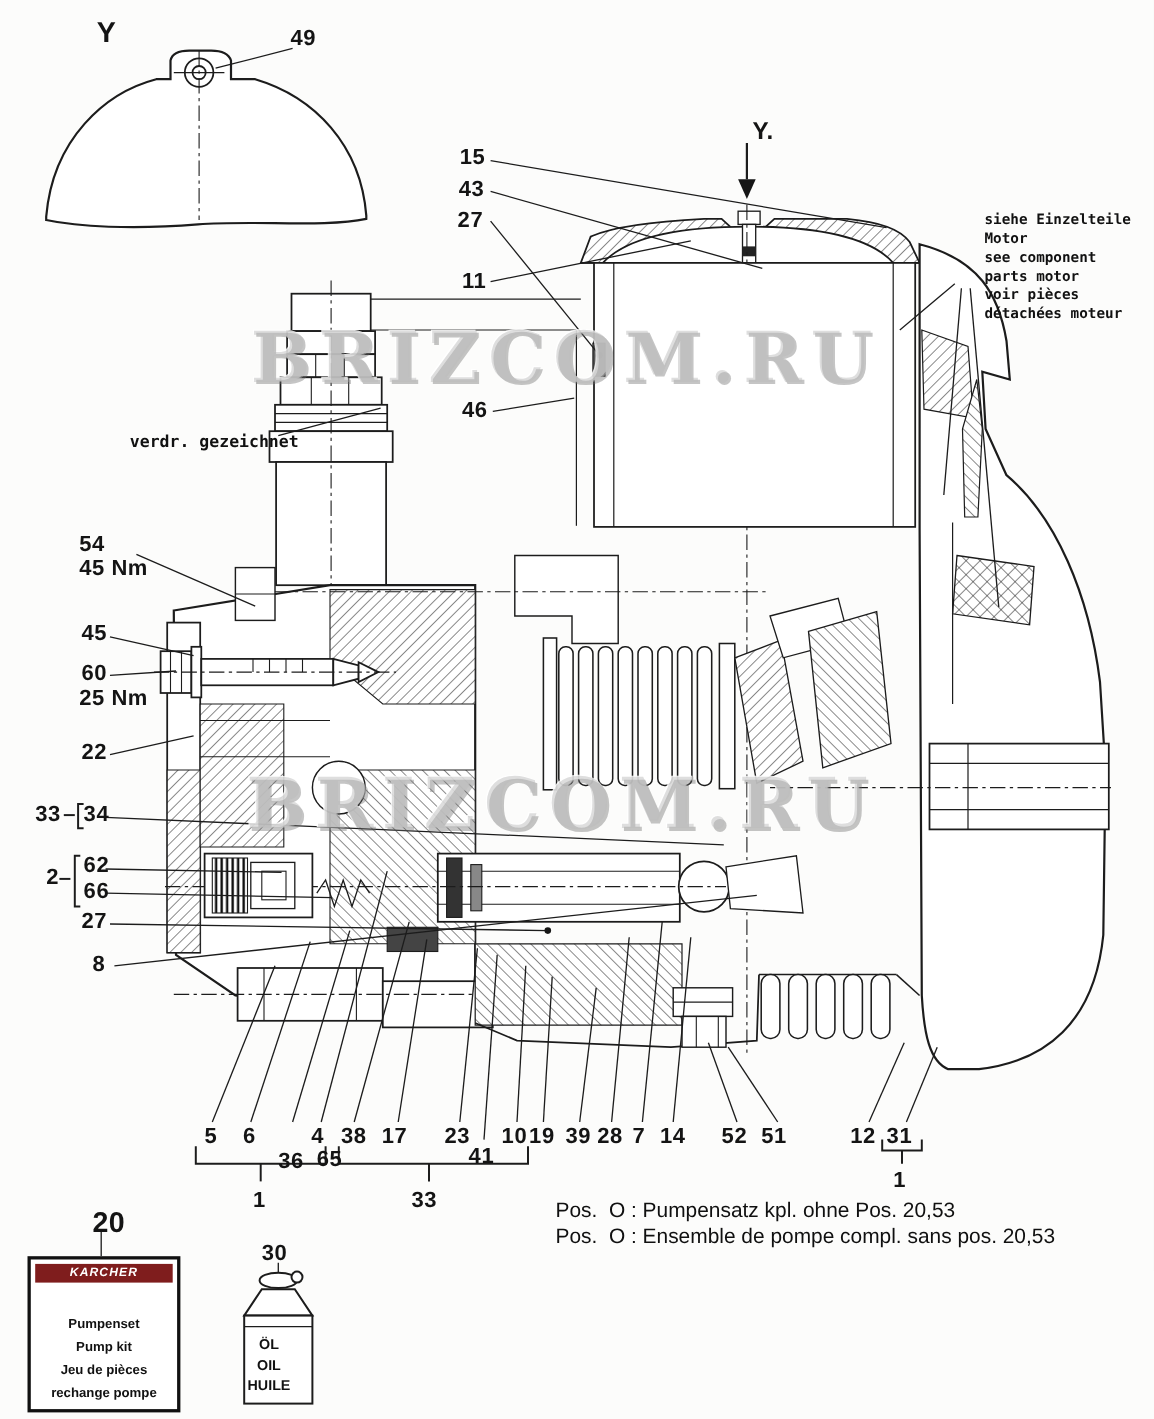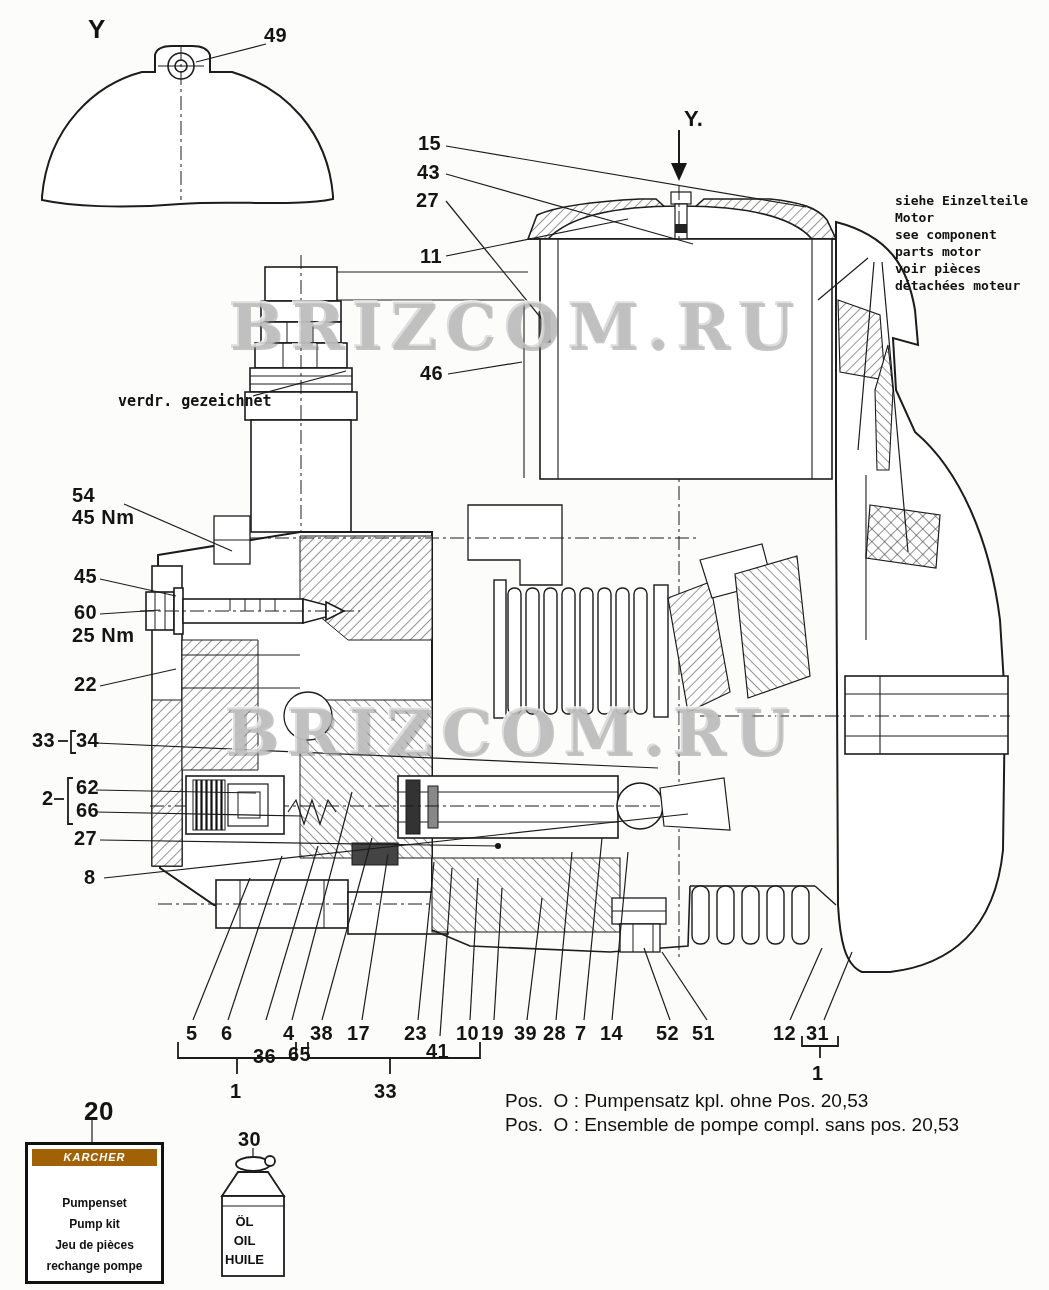--- a/index.html
+++ b/index.html
@@ -10,21 +10,21 @@
            letter-spacing:.5px;white-space:pre;}
   .watermark{position:absolute;font:700 64px "DejaVu Serif",serif;letter-spacing:8px;
              color:rgba(185,185,185,.48);
              text-shadow:2px 2px 0 rgba(110,110,110,.40),-1px -1px 0 rgba(255,255,255,.85);
              pointer-events:none;}
   .mono-note{position:absolute;font:700 13px/17px "DejaVu Sans Mono",monospace;color:#111;white-space:pre;}
   .rot-note{position:absolute;font:700 15px "DejaVu Sans Mono",monospace;color:#111;}
   .legend{position:absolute;font:400 19px/24px "Liberation Sans",sans-serif;color:#101010;}
   .legend div{white-space:pre;}
   .kit-box{position:absolute;left:25px;top:1142px;width:133px;height:136px;border:3px solid #111;background:#fff;}
-  .kit-band{position:absolute;left:4px;top:4px;right:4px;height:17px;background:#a16207;color:#fff;
+  .kit-band{position:absolute;left:4px;top:4px;right:4px;height:17px;background:#7f1d1d;color:#fff;
             font:700 italic 11px "Liberation Sans",sans-serif;text-align:center;line-height:17px;letter-spacing:1px;}
   .kit-lines{position:absolute;left:0;right:0;top:48px;text-align:center;
              font:700 12px/21px "Liberation Sans",sans-serif;color:#111;}
   .oil-lines{position:absolute;left:222px;top:1212px;width:45px;text-align:center;
              font:700 13px/19px "Liberation Sans",sans-serif;color:#111;}
 </style>
 </head>
 <body>
 
 <div class="stage">

